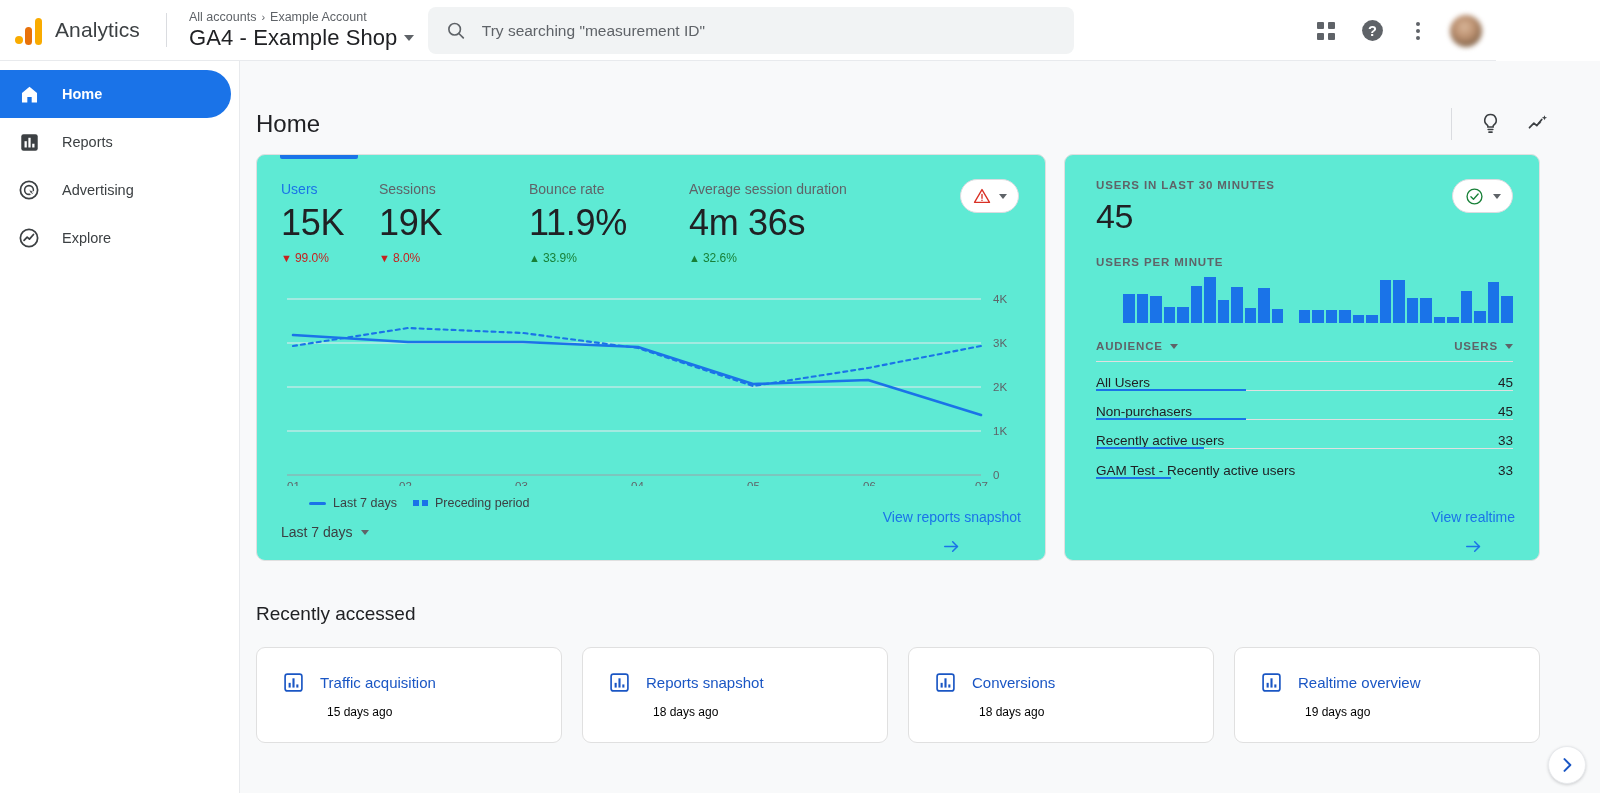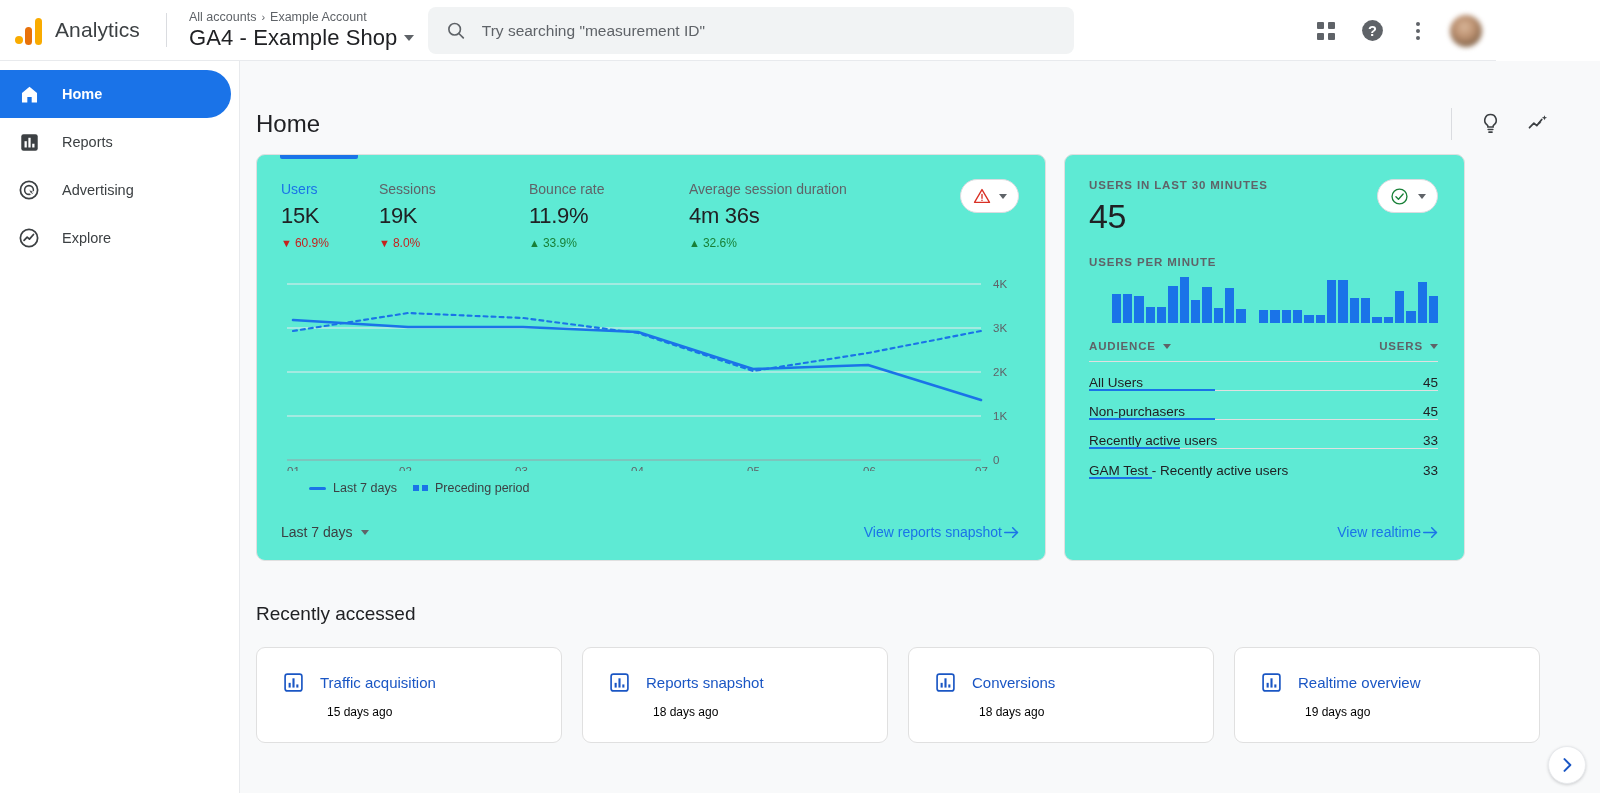--- a/index.html
+++ b/index.html
@@ -107,32 +107,32 @@
   .head-tools { display: flex; align-items: center; gap: 4px; }
   .vdiv { width: 1px; height: 32px; background: #dadce0; margin-right: 12px; }
 
   .cards-row { display: flex; gap: 18px; padding: 0 24px 0 16px; }
 
   .card {
     background: #5eead4; border: 1px solid #e0e0e0; border-radius: 9px;
     position: relative;
   }
   .card-main { width: 790px; height: 407px; padding: 0; }
-  .card-rt   { width: 401px; height: 407px; }
+  .card-rt   { width: 476px; height: 407px; padding-left: 7px; }
 
   .blue-tab {
     position: absolute; top: 0; left: 23px; width: 78px; height: 3.5px;
     background: #1a73e8; border-radius: 0 0 2px 2px;
   }
 
   .metrics { display: flex; padding: 26px 0 0 24px; position: relative; }
   .metric { margin-right: 0; }
   .metric-label { font-size: 14px; color: #5f6368; margin-bottom: 7px; white-space: nowrap; }
   .metric.selected .metric-label { color: #1a73e8; }
-  .metric-value { font-size: 22px; color: #202124; line-height: 1.06; letter-spacing: -.3px; }
+  .metric-value { font-size: 36px; color: #202124; line-height: 1.06; letter-spacing: -.3px; }
   .metric-delta { font-size: 12px; margin-top: 9px; display: flex; align-items: center; gap: 3px; }
   .metric-delta.down { color: #c5221f; }
   .metric-delta.up { color: #188038; }
   .arr { font-size: 11px; line-height: 1; }
 
   .alert-pill {
     position: absolute; right: 26px; top: 24px; display: flex; align-items: center;
     gap: 8px; border: 1px solid #dadce0; border-radius: 18px;
     height: 34px; padding: 0 11px 0 12px; cursor: pointer; background: #fff;
   }
@@ -153,22 +153,22 @@
   .card-footer {
     position: absolute; bottom: 0; left: 0; right: 0; height: 56px;
     display: flex; align-items: center; justify-content: space-between;
     padding: 0 24px;
   }
   .range-select {
     display: flex; align-items: center; gap: 8px; font-size: 14px;
     color: #3c4043; cursor: pointer;
   }
   .footer-link {
-    display: flex; align-items: center; color: #1a73e8;
-    font-size: 14px; cursor: pointer; text-decoration: none;
+    display: flex; align-items: center; gap: 12px; color: #1a73e8;
+    font-size: 14px; cursor: pointer; text-decoration: none; flex-direction: column;
   }
 
   
   .rt-pad { padding: 24px 26px 0 24px; }
   .rt-cap { font-size: 11.5px; letter-spacing: .85px; color: #5f6368; font-weight: bold; }
   .rt-big { font-size: 34px; color: #202124; margin-top: 6px; letter-spacing: -.4px; }
   .rt-cap2 { font-size: 11.5px; letter-spacing: .85px; color: #5f6368; font-weight: bold; margin-top: 20px; }
   .rt-bars { display: flex; align-items: flex-end; gap: 2px; height: 46px; margin-top: 9px; }
   .rt-bars i { display: block; flex: 1; background: #1a73e8; }
 
@@ -344,21 +344,21 @@
 
       <div class="card card-main">
         <div class="blue-tab"></div>
 
         <div class="metrics">
           <div class="metric selected" style="width:98px">
             <div class="metric-label">Users</div>
             <div class="metric-value">15K</div>
             <div class="metric-delta down">
               <span class="arr">▼</span>
-              <span>60.9%</span>
+              <span>99.0%</span>
             </div>
           </div>
           <div class="metric" style="width:150px">
             <div class="metric-label">Sessions</div>
             <div class="metric-value">19K</div>
             <div class="metric-delta down">
               <span class="arr">▼</span>
               <span>8.0%</span>
             </div>
           </div>

